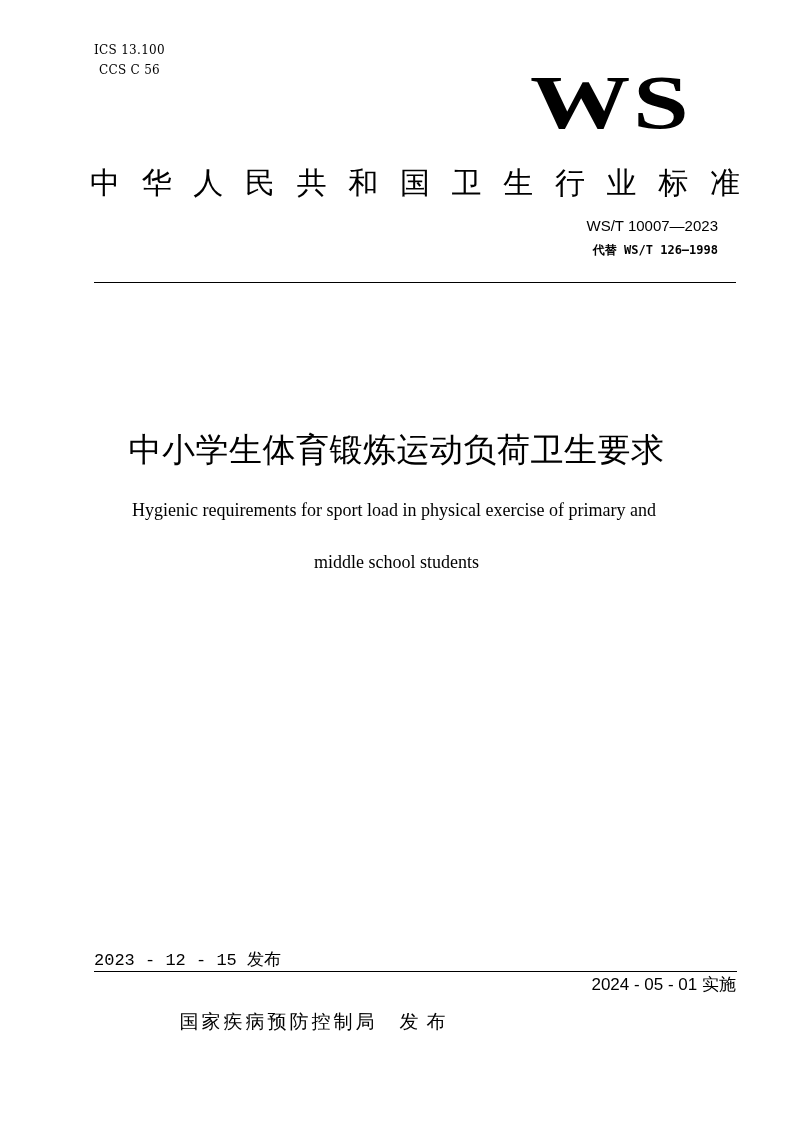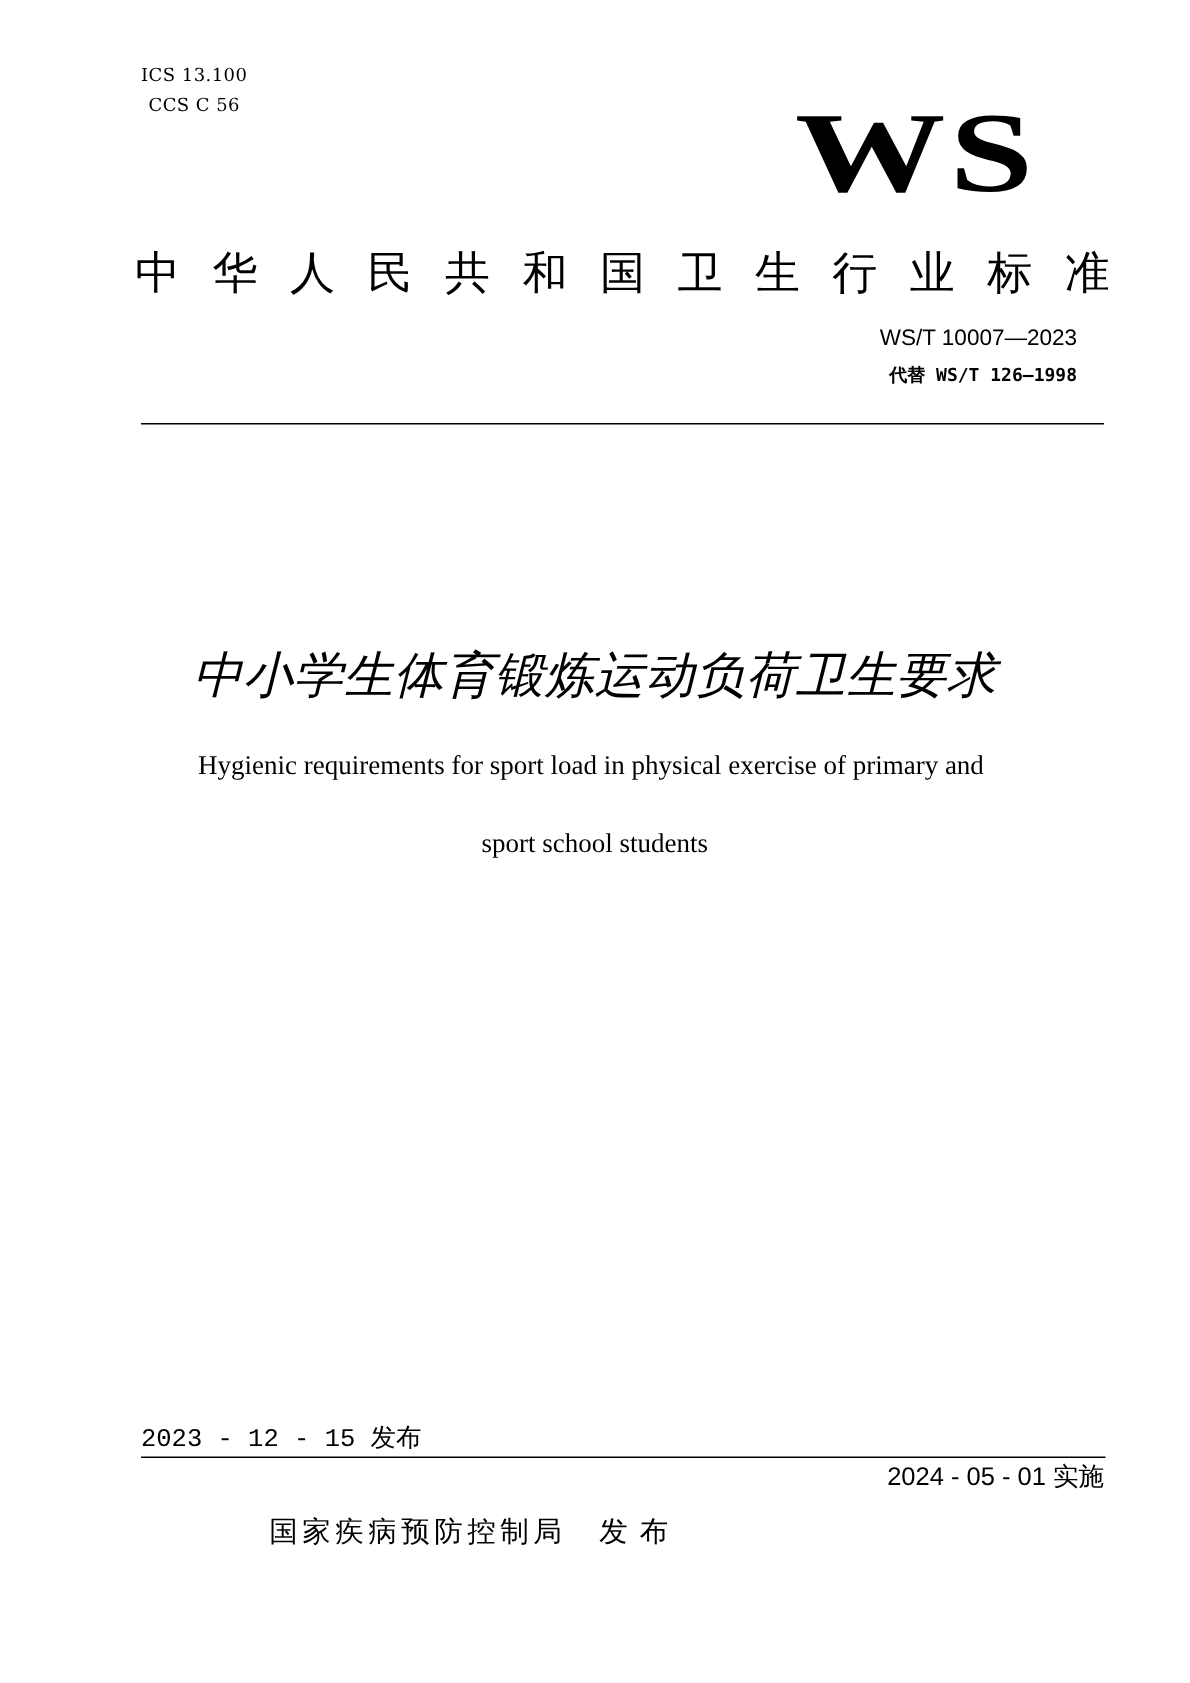--- a/index.html
+++ b/index.html
@@ -7,21 +7,21 @@
     .abs { position: absolute; }
     .ics { left: 94px; top: 40px; font-family: "DejaVu Serif", serif; font-size: 12px; line-height: 20px; letter-spacing: 0.3px; }
     .ics div { white-space: nowrap; text-align: center; }
     .logo { left: 530px; top: 64px; font-family: "Liberation Serif", serif; font-weight: bold; font-size: 76px; line-height: 76px; letter-spacing: 2px; transform: scaleX(1.32); transform-origin: left center; }
     .std-cn { left: 90px; top: 163px; width: 650px; font-family: "DejaVu Sans", sans-serif; font-size: 30px; line-height: 40px; display: flex; justify-content: space-between; }
     .std-cn span { display: inline-block; }
     .std-no { right: 75px; top: 216px; font-family: "Liberation Sans", sans-serif; font-size: 15px; line-height: 20px; text-align: center; white-space: nowrap; }
     .std-rep { right: 75px; top: 241px; font-family: "DejaVu Sans Mono", monospace; font-weight: bold; font-size: 12px; line-height: 18px; text-align: right; white-space: nowrap; }
     .rule-top { left: 94px; top: 282px; width: 642px; height: 0; border-top: 1.5px solid #000; }
     .title-cn { left: 0; width: 793px; top: 428px; text-align: center; font-family: "DejaVu Sans", sans-serif; font-size: 33px; line-height: 44px; letter-spacing: 0.5px; }
-    .title-cn span { position: relative; left: 0px; font-style: italic; }
+    .title-cn span { position: relative; left: 0px; }
     .title-en1 { left: 0; width: 788px; top: 498px; text-align: center; font-family: "Liberation Serif", serif; font-size: 18px; line-height: 24px; }
     .title-en2 { left: 0; width: 793px; top: 550px; text-align: center; font-family: "Liberation Serif", serif; font-size: 18px; line-height: 24px; }
     .date-issue { left: 94px; top: 950px; font-family: Liberation Mono, monospace; font-size: 17px; line-height: 22px; white-space: nowrap; }
     .date-impl { right: 57px; top: 974px; font-family: "Liberation Sans", sans-serif; font-size: 17px; line-height: 22px; white-space: nowrap; text-align: left; }
     .rule-bottom { left: 94px; top: 971px; width: 643px; height: 0; border-top: 1.5px solid #000; }
     .publisher { left: 0; width: 633px; top: 1008px; text-align: center; font-family: "DejaVu Sans", sans-serif; font-size: 19px; line-height: 26px; }
     .publisher .org { letter-spacing: 3px; }
     .publisher .act { letter-spacing: 8px; margin-left: 22px; }
   </style>
 </head>
@@ -52,21 +52,21 @@
 
 <div class="abs std-no">WS/T 10007—2023</div>
 <div class="abs std-rep">代替 WS/T 126—1998</div>
 
 <div class="abs rule-top"></div>
 
 <div class="abs title-cn">
   <span>中小学生体育锻炼运动负荷卫生要求</span>
 </div>
 <div class="abs title-en1">Hygienic requirements for sport load in physical exercise of primary and</div>
-<div class="abs title-en2">sport school students</div>
+<div class="abs title-en2">middle school students</div>
 
 <div class="abs date-issue">2023 - 12 - 15 发布</div>
 <div class="abs date-impl">2024 - 05 - 01 实施</div>
 
 <div class="abs rule-bottom"></div>
 
 <div class="abs publisher">
   <span class="org">国家疾病预防控制局</span><span class="act">发布</span>
 </div>
 

